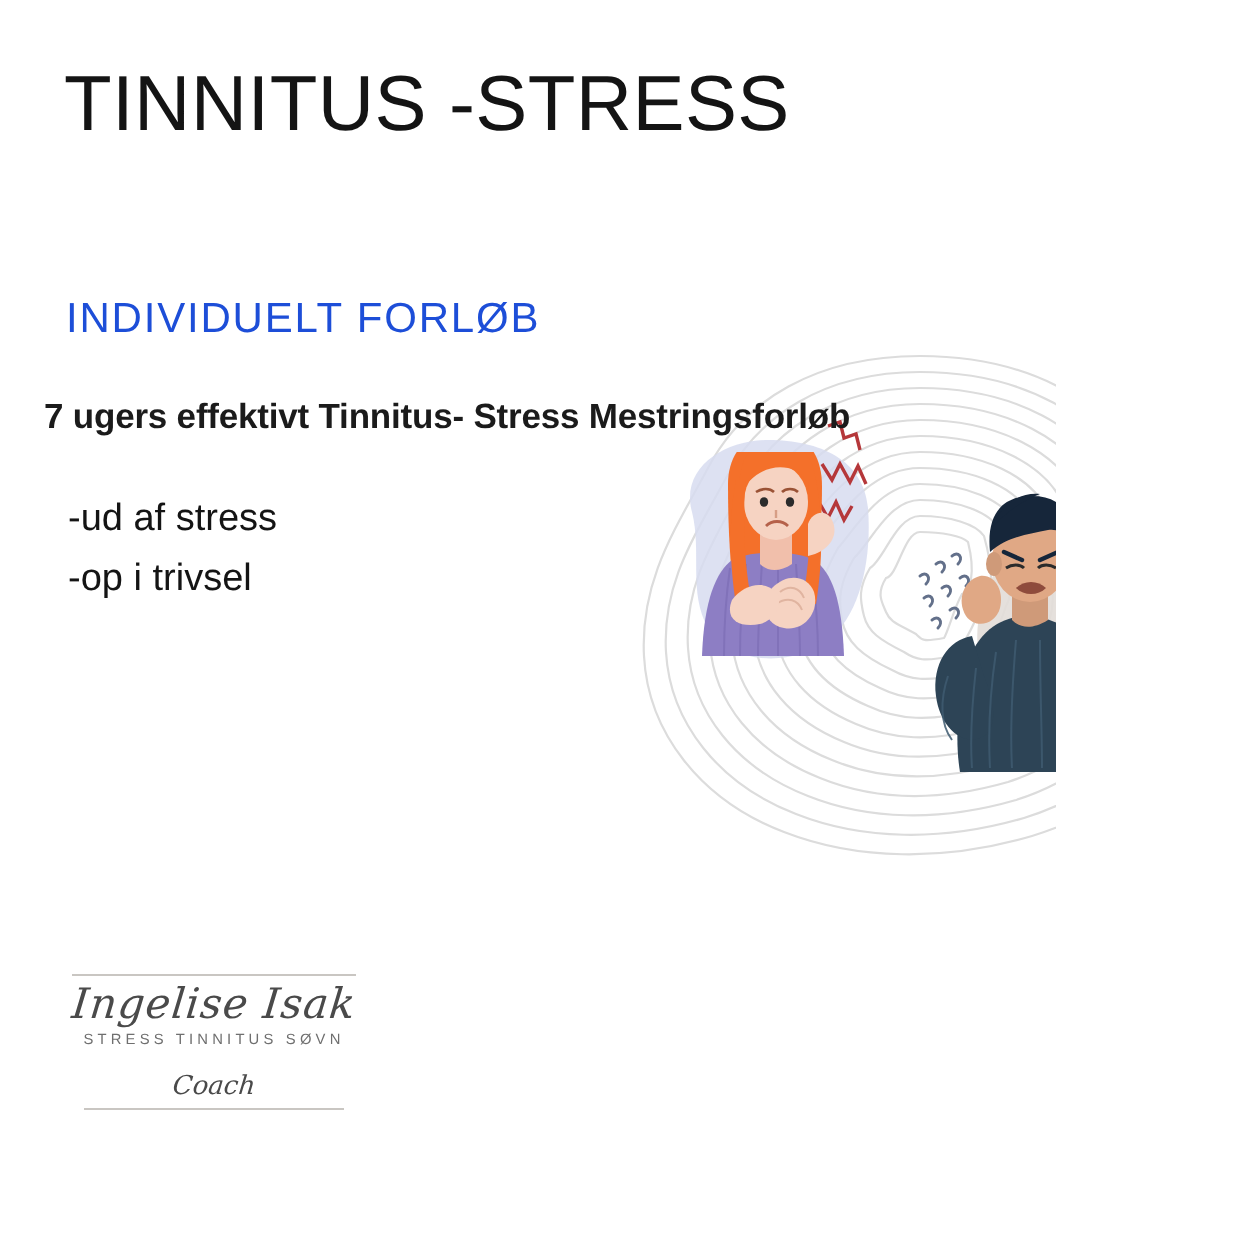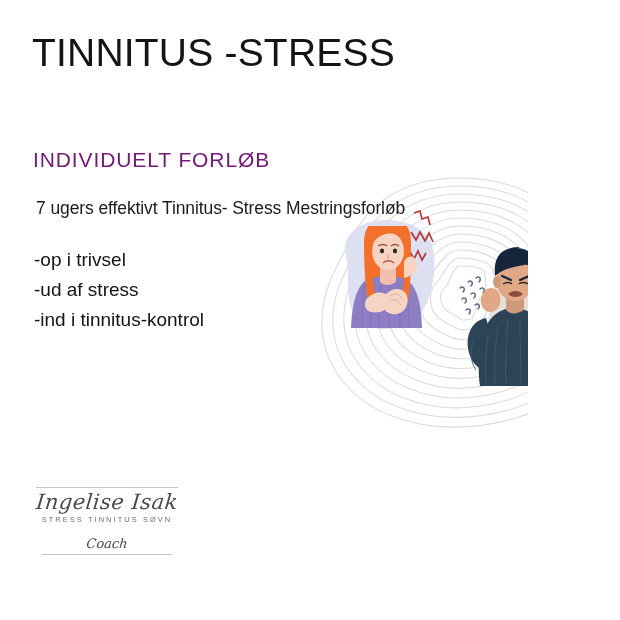--- a/index.html
+++ b/index.html
@@ -42,32 +42,32 @@
     white-space: nowrap;
   }
   .kicker {
     position: absolute;
     left: 33px;
     top: 148px;
     font-size: 21px;
     line-height: 1.1;
     font-weight: 400;
     letter-spacing: 0.9px;
-    color: #701a75;
+    color: #1d4ed8;
     white-space: nowrap;
   }
 
   
   .lead {
     position: absolute;
-    left: 36px;
+    left: 22px;
     top: 198px;
     font-size: 17.5px;
     line-height: 1.2;
-    font-weight: 400;
+    font-weight: 700;
     letter-spacing: -0.1px;
     color: #1b1b1b;
     white-space: nowrap;
     z-index: 4;
   }
   .bullets {
     position: absolute;
     left: 34px;
     top: 245px;
     font-size: 19px;
@@ -269,23 +269,22 @@
           <path d="M164 170 C160 182 160 194 166 202"></path>
           <path d="M246 170 C250 182 250 194 244 202"></path>
         </g>
       </g>
     </svg>
   </div>
 
   <div class="lead">7 ugers effektivt Tinnitus- Stress Mestringsforløb</div>
 
   <div class="bullets">
+    <div class="bullet-line">-ud af stress</div>
     <div class="bullet-line">-op i trivsel</div>
-    <div class="bullet-line">-ud af stress</div>
-    <div class="bullet-line">-ind i tinnitus-kontrol</div>
   </div>
 
   <div class="logo">
     <div class="logo-rule"></div>
     <div class="logo-script">Ingelise Isak</div>
     <div class="logo-tagline">STRESS TINNITUS SØVN</div>
     <div class="logo-role">Coach</div>
     <div class="logo-rule bottom"></div>
   </div>
 

